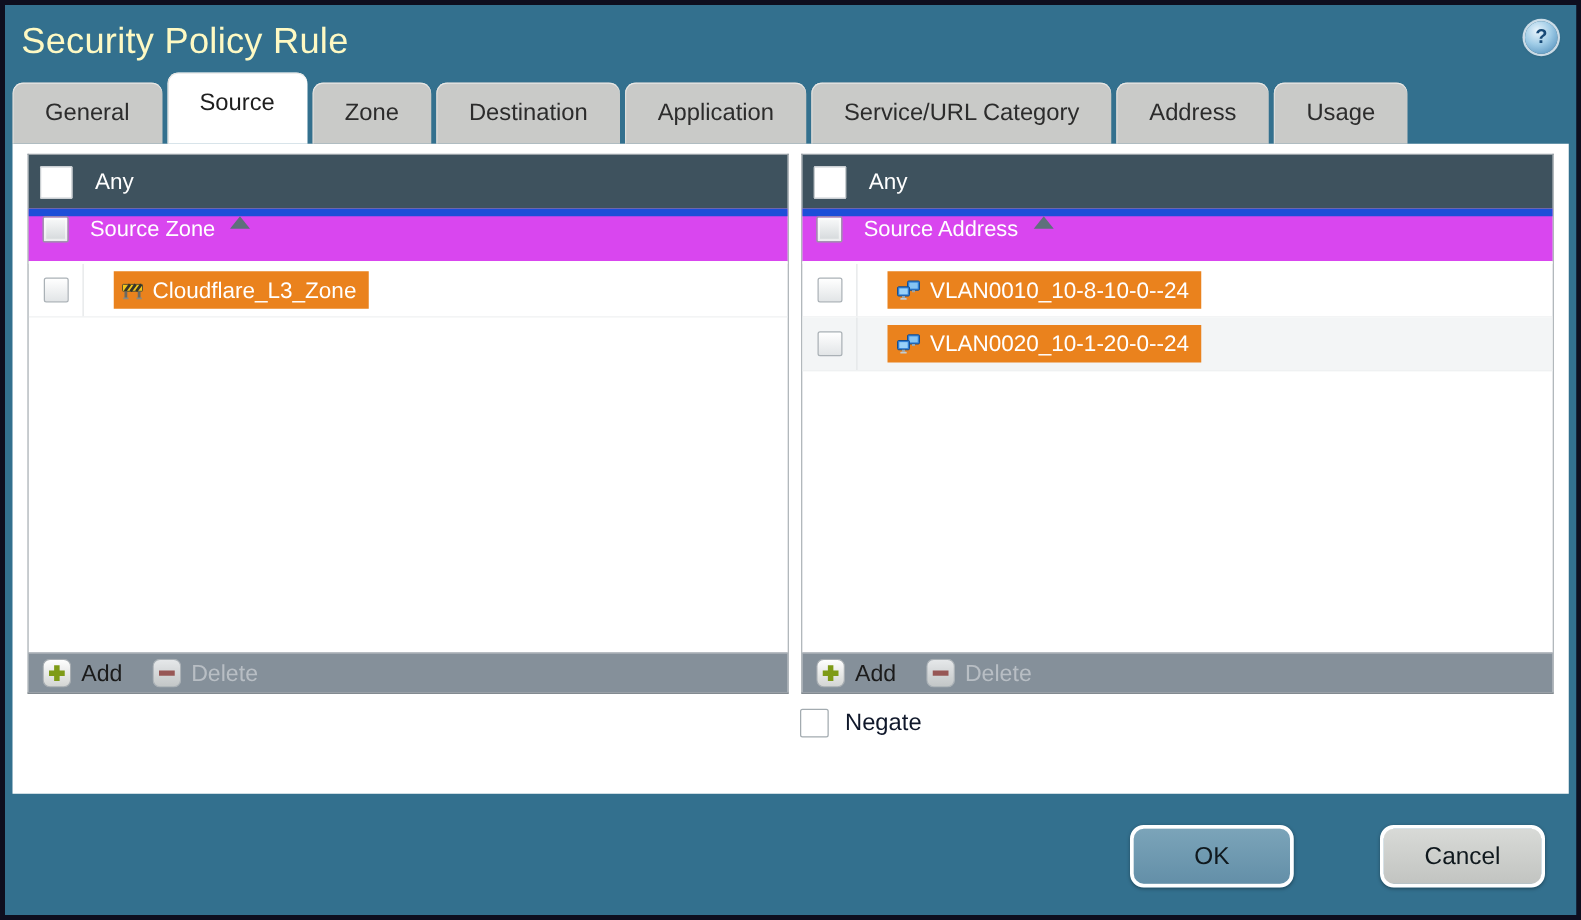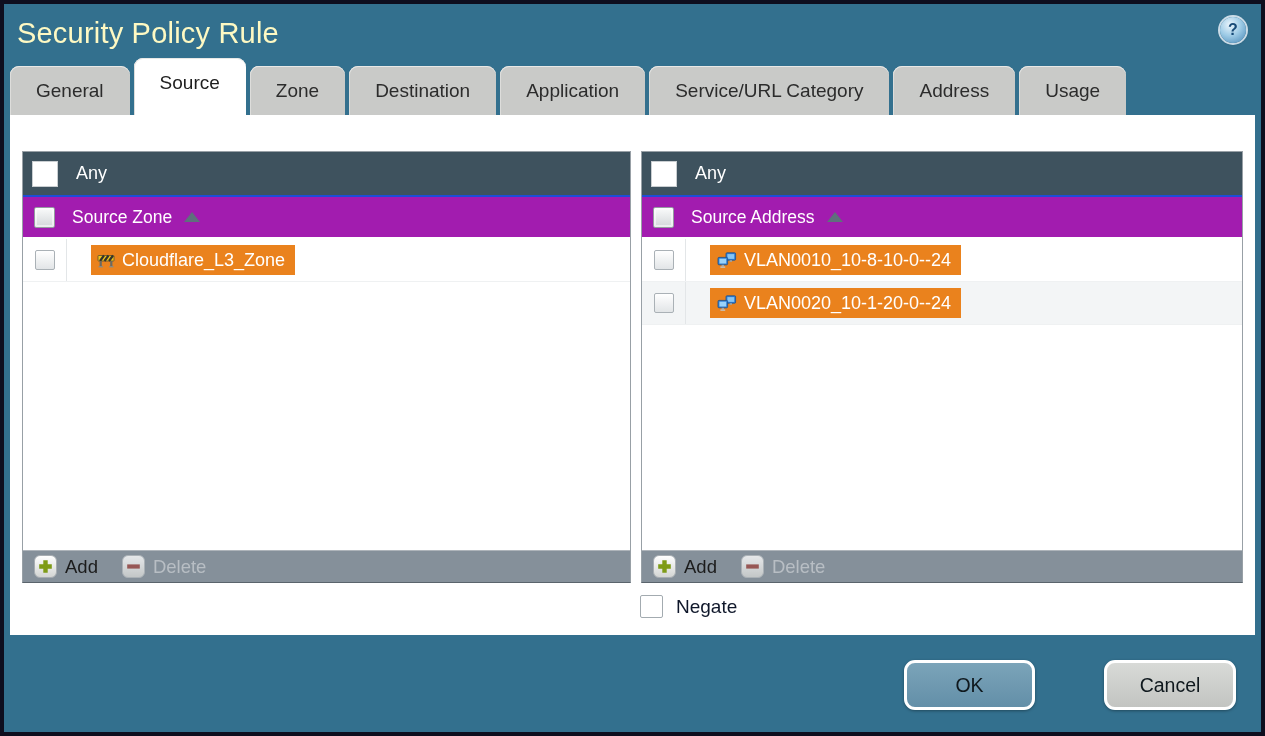--- a/index.html
+++ b/index.html
@@ -19,33 +19,33 @@
   
   .tabbar { display:flex; align-items:flex-end; gap:4px; padding-left:6px; height:53px;
             position:relative; z-index:2; }
   .tab { height:49px; margin-top:4px; line-height:49px; padding:0 26px; font-size:19px;
          color:#2c2c2c; background:#c9cac8; border-radius:9px 9px 0 0;
          box-shadow:inset 0 1px 0 #e8e8e6, inset 1px 0 0 #dddddb; cursor:pointer; white-space:nowrap; }
   .tab.active { background:#ffffff; height:57px; z-index:3; color:#1e1e1e; }
 
   
   .content { background:#ffffff; margin:0 6px; height:520px; position:relative; z-index:1; }
-  .panels { display:flex; gap:10px; padding:36px 0 0 12px; }
+  .panels { display:flex; gap:10px; padding:8px 0 0 12px; }
   .panel { width:609px; height:432px; display:flex; flex-direction:column;
            border:1px solid #98a0a6; border-bottom-color:#5a646c; background:#fff; }
   .panel.address { width:602px; }
 
   .any-header { height:43px; background:#3e525e; display:flex; align-items:center; flex:none; }
   .cb { cursor:pointer; }
   .cb-any { width:26px; height:26px; margin-left:9px; background:#fff;
             box-shadow:inset 0 0 0 1px #c9ced1; border-radius:1px; }
   .any-label { color:#fff; font-size:18px; margin-left:18px; }
 
-  .col-header { height:42px; background:#a21caf; border-top:2px solid #1d4ed8;
-                display:flex; align-items:center; flex:none; }
+  .col-header { height:42px; background:#d946ef; border-top:6px solid #1d4ed8;
+                display:flex; align-items:flex-start; flex:none; }
   .cb-3d { width:21px; height:21px; margin-left:11px; border:1px solid #959ca1; border-radius:2px;
            background:linear-gradient(180deg,#fafbfb,#d3d7da);
            box-shadow:inset 0 0 0 2px rgba(255,255,255,.55); }
   .col-label { color:#fff; font-size:17.5px; margin-left:17px; }
   .sort-arrow { width:0; height:0; border-left:8px solid transparent; border-right:8px solid transparent;
                 border-bottom:10px solid #5e707c; margin-left:12px; cursor:pointer; }
 
   .list-body { flex:1; background:#fff; border-top:2px solid #fff; overflow:hidden; }
   .lrow { height:43px; display:flex; align-items:center; border-bottom:1px solid #eff1f2; cursor:pointer; }
   .lrow.alt { background:#f3f5f6; }

